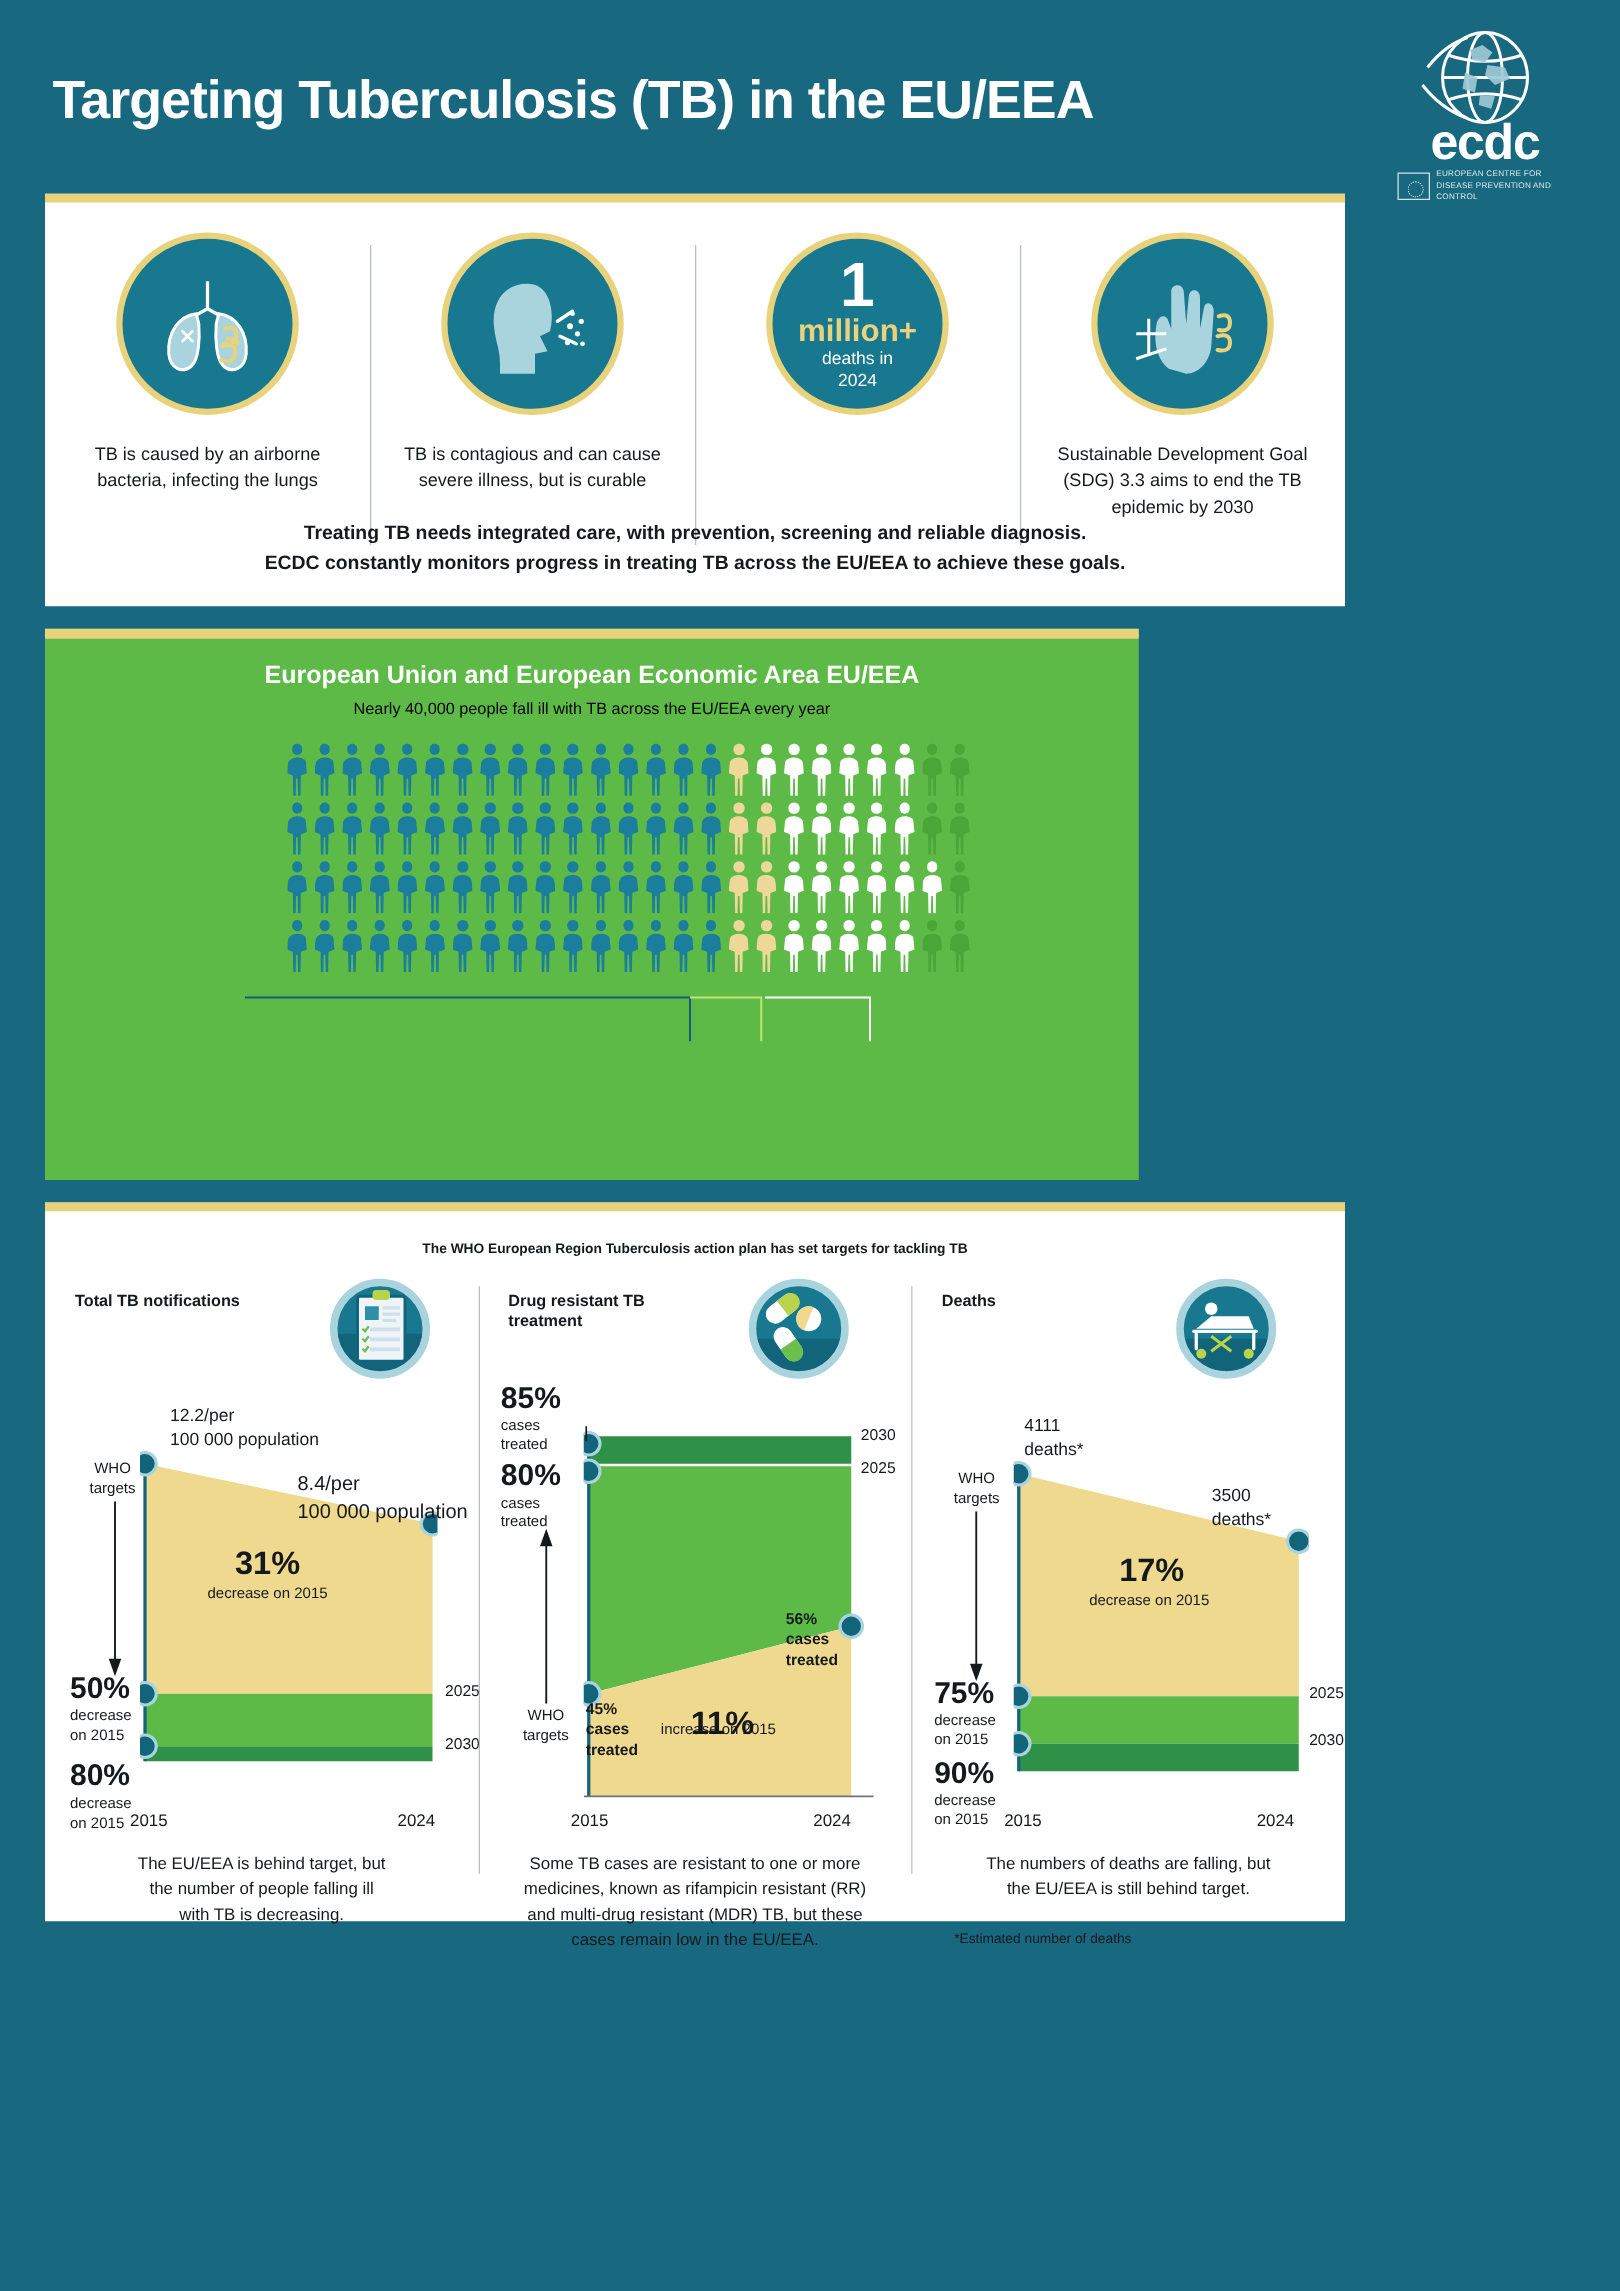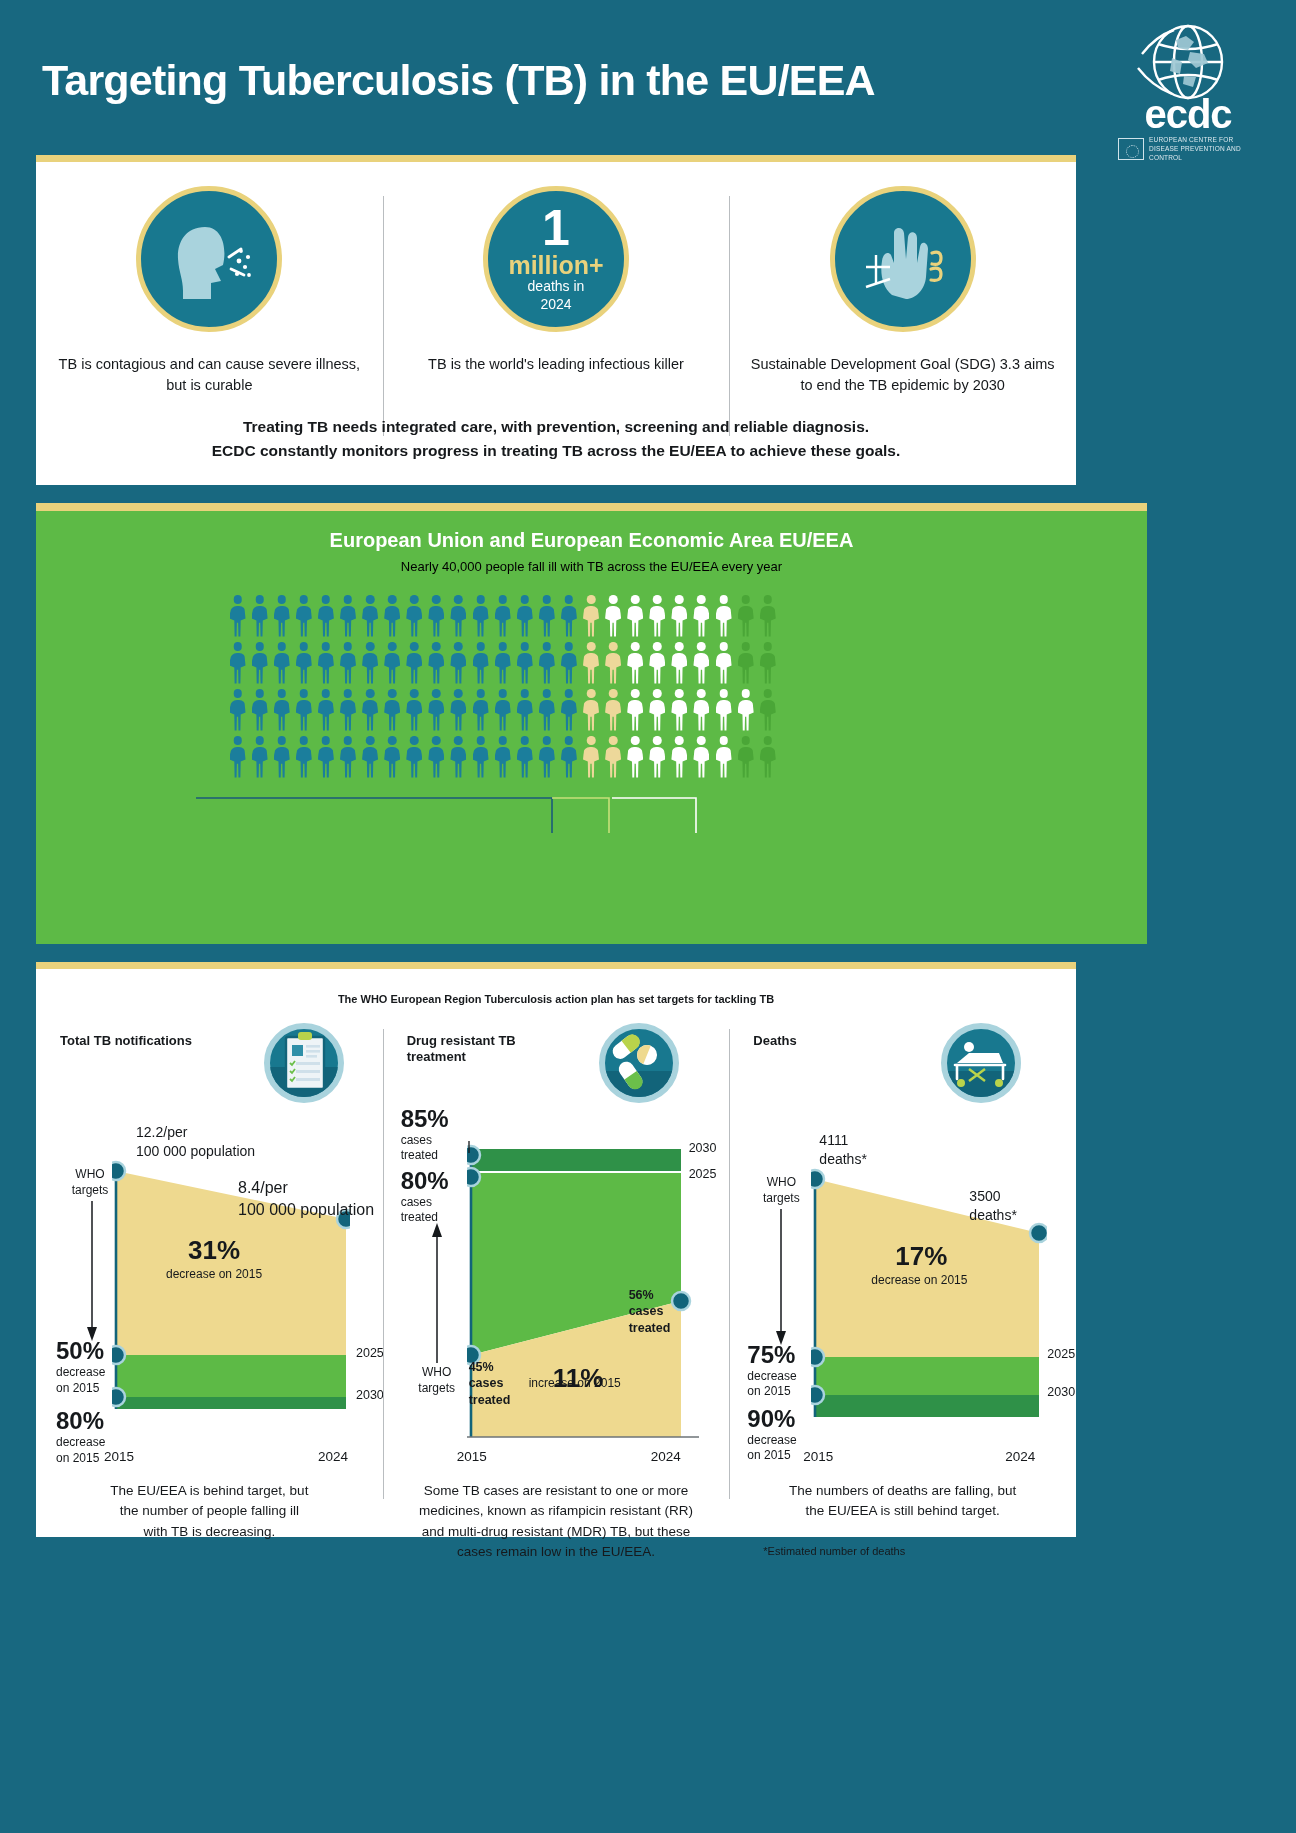--- a/index.html
+++ b/index.html
@@ -70,21 +70,21 @@
 
   .integrated-text {
     position: absolute; left: 0; right: 0; bottom: 22px;
     text-align: center; font-size: 15.5px; font-weight: bold;
     color: #16191c; line-height: 1.55;
   }
 
   
   .green-card {
     position: absolute; left: 36px; top: 503px;
-    width: 1111px; height: 441px;
+    width: 875px; height: 441px;
     background: #5dba46;
     border-top: 8px solid #e9d27c;
   }
   .green-title {
     text-align: center; color: #ffffff; font-size: 20px; font-weight: bold;
     margin-top: 18px;
   }
   .green-sub {
     text-align: center; color: #000000; font-size: 13px; margin-top: 7px;
   }
@@ -216,20 +216,43 @@
     <div class="ecdc-sub">
       <div class="ecdc-eu-box"></div>
       <div class="ecdc-sub-text">EUROPEAN CENTRE FOR DISEASE PREVENTION AND CONTROL</div>
     </div>
   </div>
 </div>
 
 <div class="facts-card">
   <div class="facts-row">
 
+    <div class="fact">
+      <div class="fact-circle">
+        <svg width="108" height="104" viewBox="0 0 108 104">
+          <g stroke="#ffffff" stroke-width="2.6" fill="none">
+            <path d="M54 18 v22"></path>
+            <path d="M54 40 l-9 5 M54 40 l9 5"></path>
+          </g>
+          <path d="M45 44 C30 46 22 60 23 76 C24 88 34 92 41 86 C47 81 48 64 47 52 Z" fill="#a9d3dd" stroke="#ffffff" stroke-width="2.4"></path>
+          <path d="M63 44 C78 46 86 60 85 76 C84 88 74 92 67 86 C61 81 60 64 61 52 Z" fill="#a9d3dd" stroke="#ffffff" stroke-width="2.4"></path>
+          <g stroke="#e9d27c" stroke-width="3.2" fill="none" stroke-linecap="round">
+            <path d="M68 56 q10 -3 9 6 q-1 8 -10 6"></path>
+            <path d="M66 70 q11 -3 10 6 q-1 8 -11 5"></path>
+            <path d="M70 64 q8 0 8 4"></path>
+          </g>
+          <g stroke="#ffffff" stroke-width="2" fill="none" stroke-linecap="round">
+            <path d="M34 58 l8 8 M42 58 l-8 8"></path>
+          </g>
+        </svg>
+      </div>
+      <div class="fact-text">TB is caused
+by an airborne bacteria,
+infecting the lungs</div>
+    </div>
 
     <div class="fact">
       <div class="fact-circle">
         <svg width="112" height="104" viewBox="0 0 112 104">
           <path d="M52 20 C32 20 24 36 25 52 C26 66 30 72 30 84 L30 92 L58 92 L58 76 L68 74 L62 62 L70 58 C74 42 70 20 52 20 Z" fill="#a9d3dd"></path>
           <g stroke="#ffffff" stroke-width="2.8" stroke-linecap="round">
             <path d="M76 50 l12 -8"></path>
             <path d="M78 62 l13 6"></path>
           </g>
           <g fill="#ffffff">
@@ -249,22 +272,20 @@
 
     <div class="fact">
       <div class="fact-circle">
         <div style="text-align:center;">
           <div class="million-num">1</div>
           <div class="million-plus">million+</div>
           <div class="million-sub">deaths in</div>
           <div class="million-sub">2024</div>
         </div>
       </div>
-      <div class="fact-text">TB is the world's
-leading infectious killer</div>
     </div>
 
     <div class="fact">
       <div class="fact-circle">
         <svg width="110" height="104" viewBox="0 0 110 104">
           <path d="M44 88 C34 80 32 66 34 54 C35 46 40 44 43 48 L46 56 L46 26 C46 20 55 19 56 26 L58 52 L60 30 C61 23 69 24 69 31 L69 56 L72 40 C73 33 80 35 80 42 L78 70 C77 82 68 92 58 92 Z" fill="#a9d3dd"></path>
           <g stroke="#ffffff" stroke-width="2.4" fill="none">
             <path d="M18 60 H42"></path>
             <path d="M28 48 V76"></path>
             <path d="M18 80 L42 72"></path>

